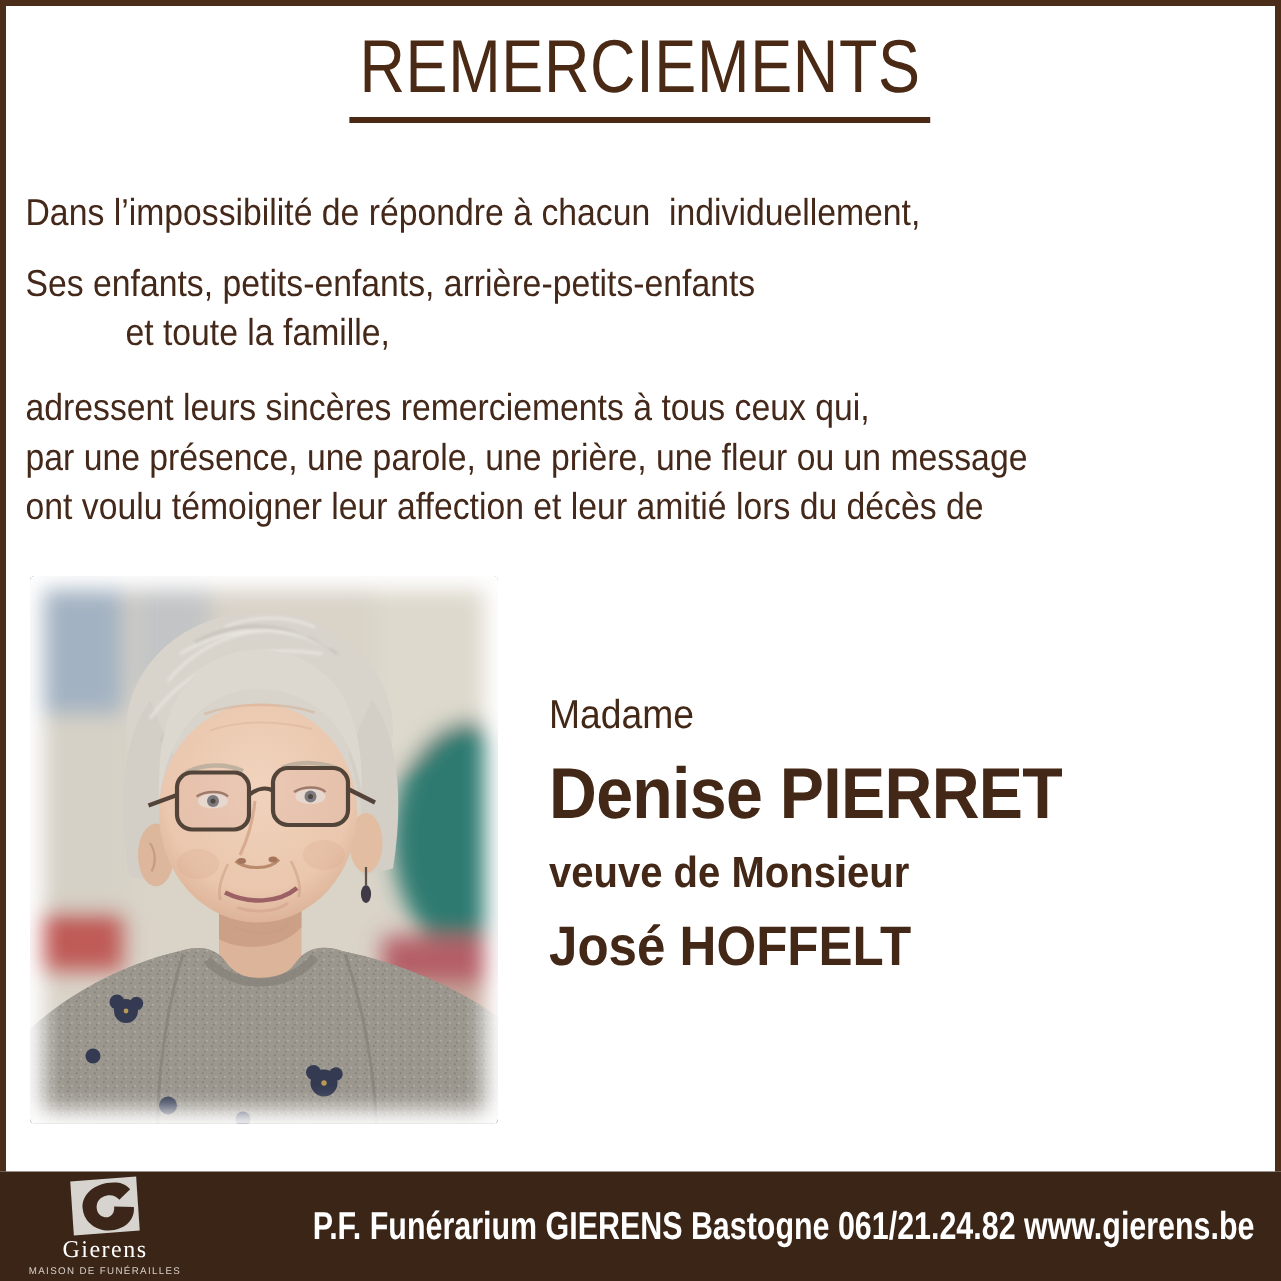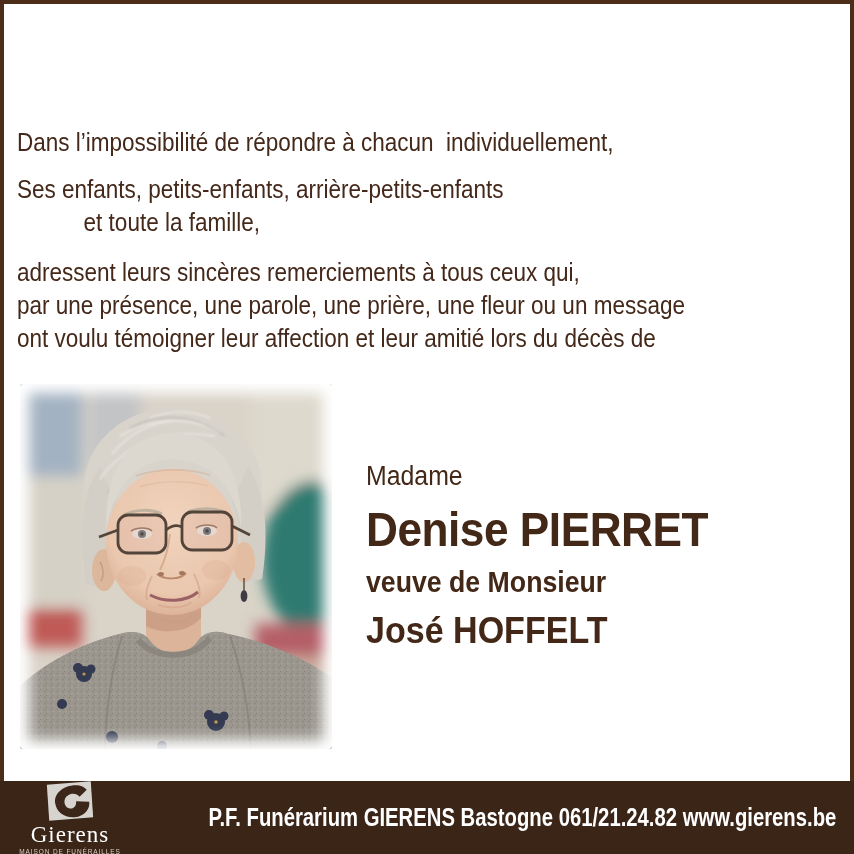--- a/index.html
+++ b/index.html
@@ -66,41 +66,44 @@
     display:flex; align-items:center;
   }
   .logo-col {
     margin-left:20px; width:100px; flex:0 0 auto;
     display:flex; flex-direction:column; align-items:center;
     line-height:1;
   }
   .logo-mark { margin-bottom:1px; }
   .brand {
     font-family:"Liberation Serif","DejaVu Serif",serif;
-    font-size:23px; color:#ffffff; letter-spacing:1px; font-weight:normal;
+    font-size:16px; color:#ffffff; letter-spacing:1px; font-weight:normal;
   }
   .brand-tagline {
     font-size:6.5px; color:#d8cfc8; letter-spacing:0.9px; margin-top:3px;
     white-space:nowrap;
   }
   .footer-info-wrap { flex:1 1 auto; text-align:center; padding-right:8px; }
   .footer-info {
     display:inline-block;
     font-size:26px; font-weight:bold; color:#ffffff;
     transform: scaleX(0.78); transform-origin:center;
     white-space:nowrap;
   }
 </style>
 </head>
 <body>
 
 <div class="card">
 
   <div class="frame"></div>
 
+  <div class="title-wrap">
+    <span class="title">REMERCIEMENTS</span>
+  </div>
 
   <div class="message">
     <p class="msg-line gap-after">Dans l’impossibilité de répondre à chacun  individuellement,</p>
     <p class="msg-line">Ses enfants, petits-enfants, arrière-petits-enfants</p>
     <p class="msg-line indent gap-after-lg">et toute la famille,</p>
     <p class="msg-line">adressent leurs sincères remerciements à tous ceux qui,</p>
     <p class="msg-line">par une présence, une parole, une prière, une fleur ou un message</p>
     <p class="msg-line">ont voulu témoigner leur affection et leur amitié lors du décès de</p>
   </div>
 

